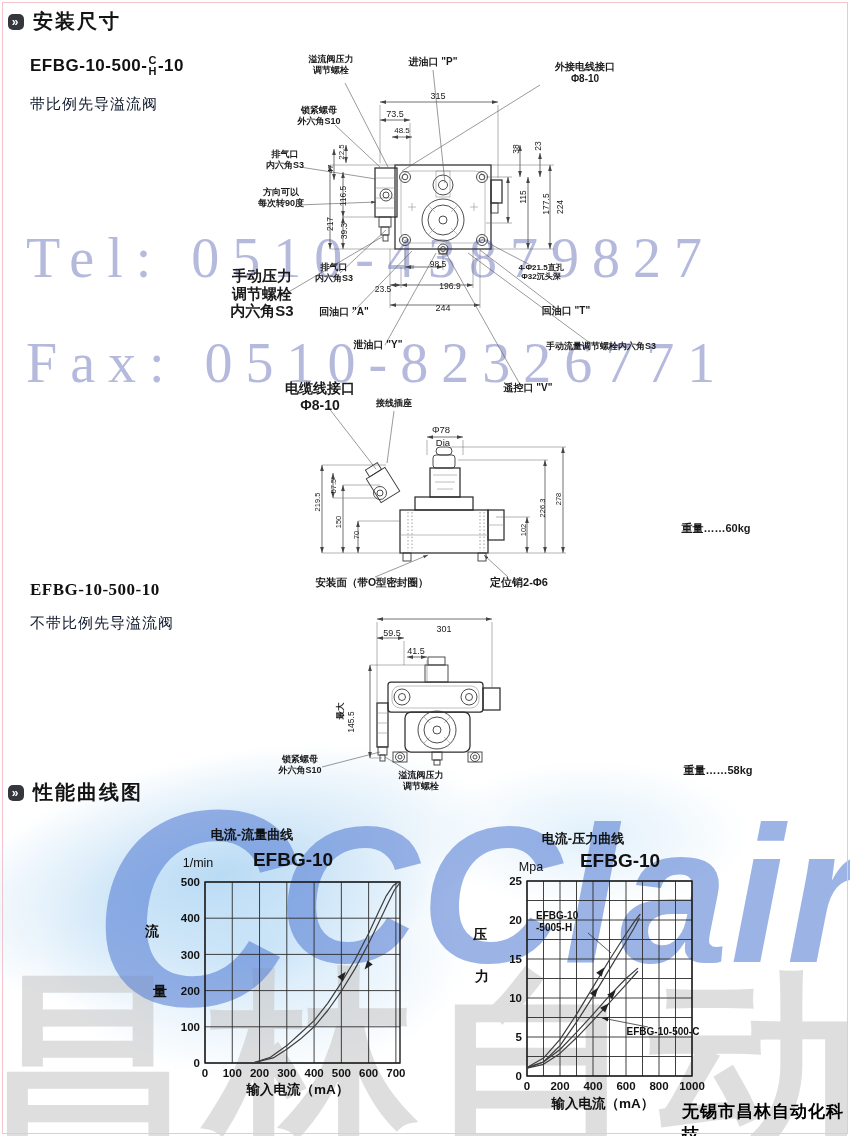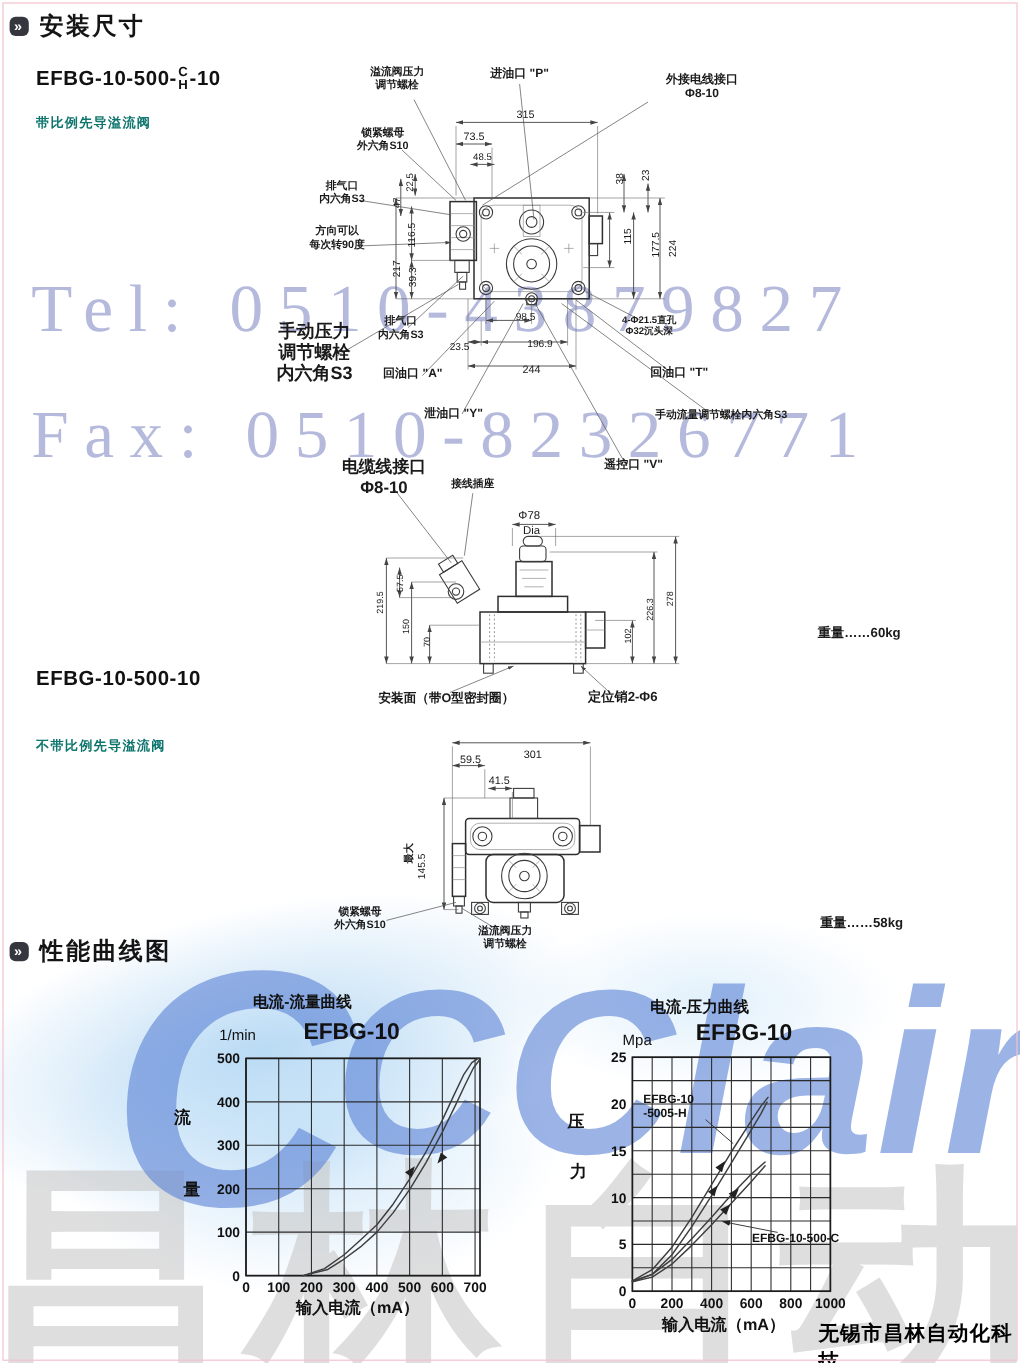--- a/index.html
+++ b/index.html
@@ -27,21 +27,21 @@
   .ann{position:absolute;color:#1a1a1a;white-space:pre-line;text-align:center;line-height:1.18;
        transform:translate(-50%,-50%);}
   .ann.c{font-weight:bold;}
   .sec-header{position:absolute;display:flex;align-items:center;gap:9px;font-size:20px;
        font-weight:bold;letter-spacing:2px;color:#141414;}
   .bullet{width:16px;height:16px;background:#35363e;color:#fff;border-radius:5px;font-size:12px;
        line-height:16px;text-align:center;font-weight:bold;flex:0 0 16px;}
   .model{position:absolute;font-weight:bold;color:#111;font-size:17px;letter-spacing:.5px;
        display:flex;align-items:center;}
   .stack{display:inline-flex;flex-direction:column;font-size:11px;line-height:1;margin:0 1px;}
-  .subtitle{position:absolute;font-weight:bold;color:#0f766e;font-size:11px;letter-spacing:1px;}
+  .subtitle{position:absolute;font-weight:normal;color:#0f172a;font-size:15px;letter-spacing:1px;}
   .footer{position:absolute;font-weight:bold;font-size:17px;color:#000;z-index:6;letter-spacing:1px;}
   svg{font-family:"Liberation Sans",sans-serif;}
 </style>
 </head>
 <body>
 
 <div id="page">
 
   <div class="blob" style="left:-60px;top:755px;width:560px;height:240px;transform:rotate(-12deg);
        background:radial-gradient(closest-side,rgba(173,212,242,.85),rgba(173,212,242,0));"></div>
@@ -63,21 +63,21 @@
     </div>
     <div class="model" style="left:30px;top:55px;justify-content:space-between;">
       <span>EFBG-10-500-</span>
         <span class="stack">
           <i style="font-style:normal">C</i>
           <i style="font-style:normal">H</i>
         </span>
         <span>-10</span>
     </div>
     <div class="subtitle" style="left:30px;top:95px;">带比例先导溢流阀</div>
-    <div class="model" style="left:30px;top:556px;">EFBG-10-500-10</div>
+    <div class="model" style="left:30px;top:580px;font-family:Liberation Serif, serif;">EFBG-10-500-10</div>
     <div class="subtitle" style="left:30px;top:614px;">不带比例先导溢流阀</div>
     <div class="sec-header" style="left:8px;top:779px;">
       <span class="bullet">»</span>
       <span>性能曲线图</span>
     </div>
 
     <svg class="dwg" id="dwg1" style="left:240px;top:45px;width:610px;height:380px;" viewBox="0 0 610 380">
       <defs>
         <marker id="ah" markerWidth="9" markerHeight="6" refX="8" refY="2.5" orient="auto-start-reverse">
           <path d="M0,0L8,2.5L0,5Z" fill="#444"></path>

